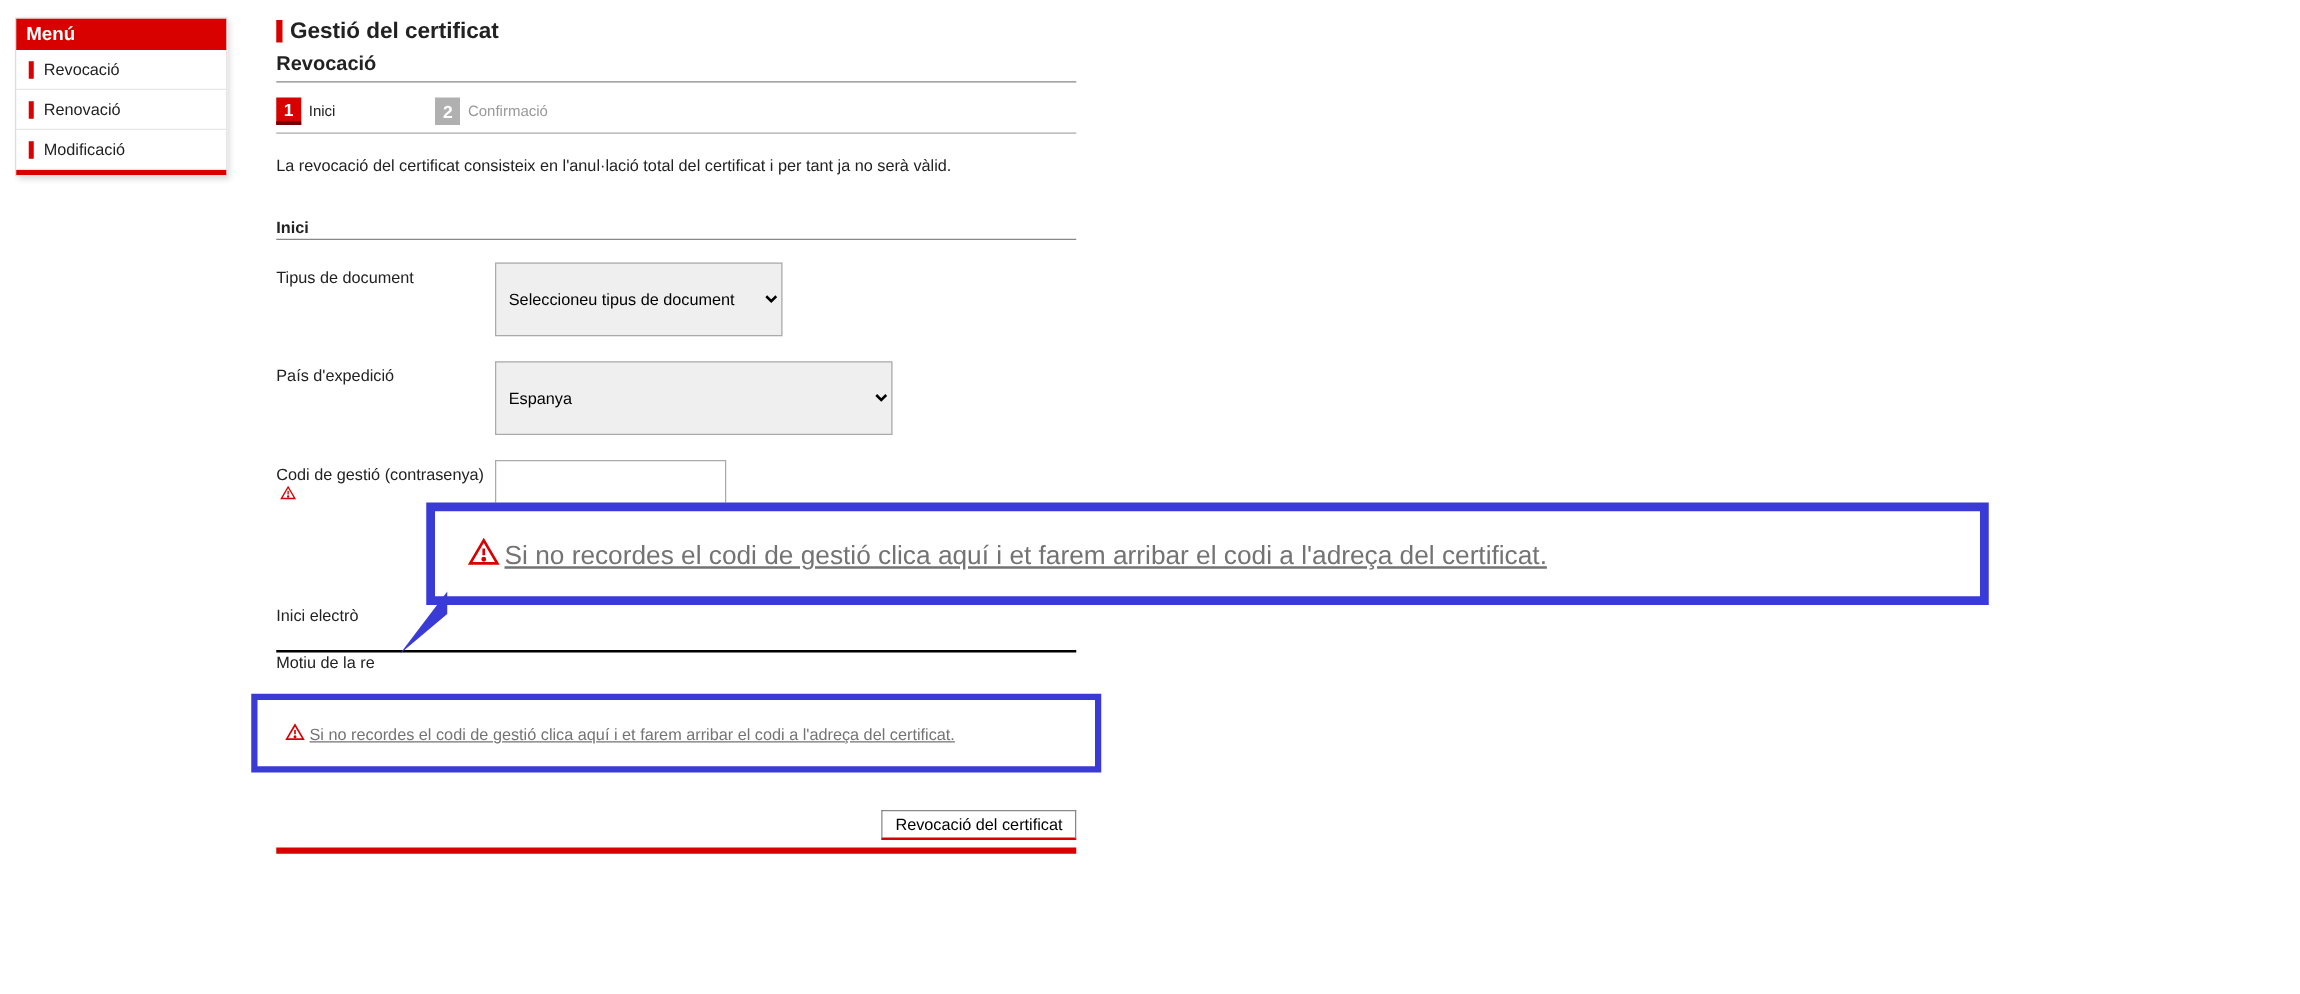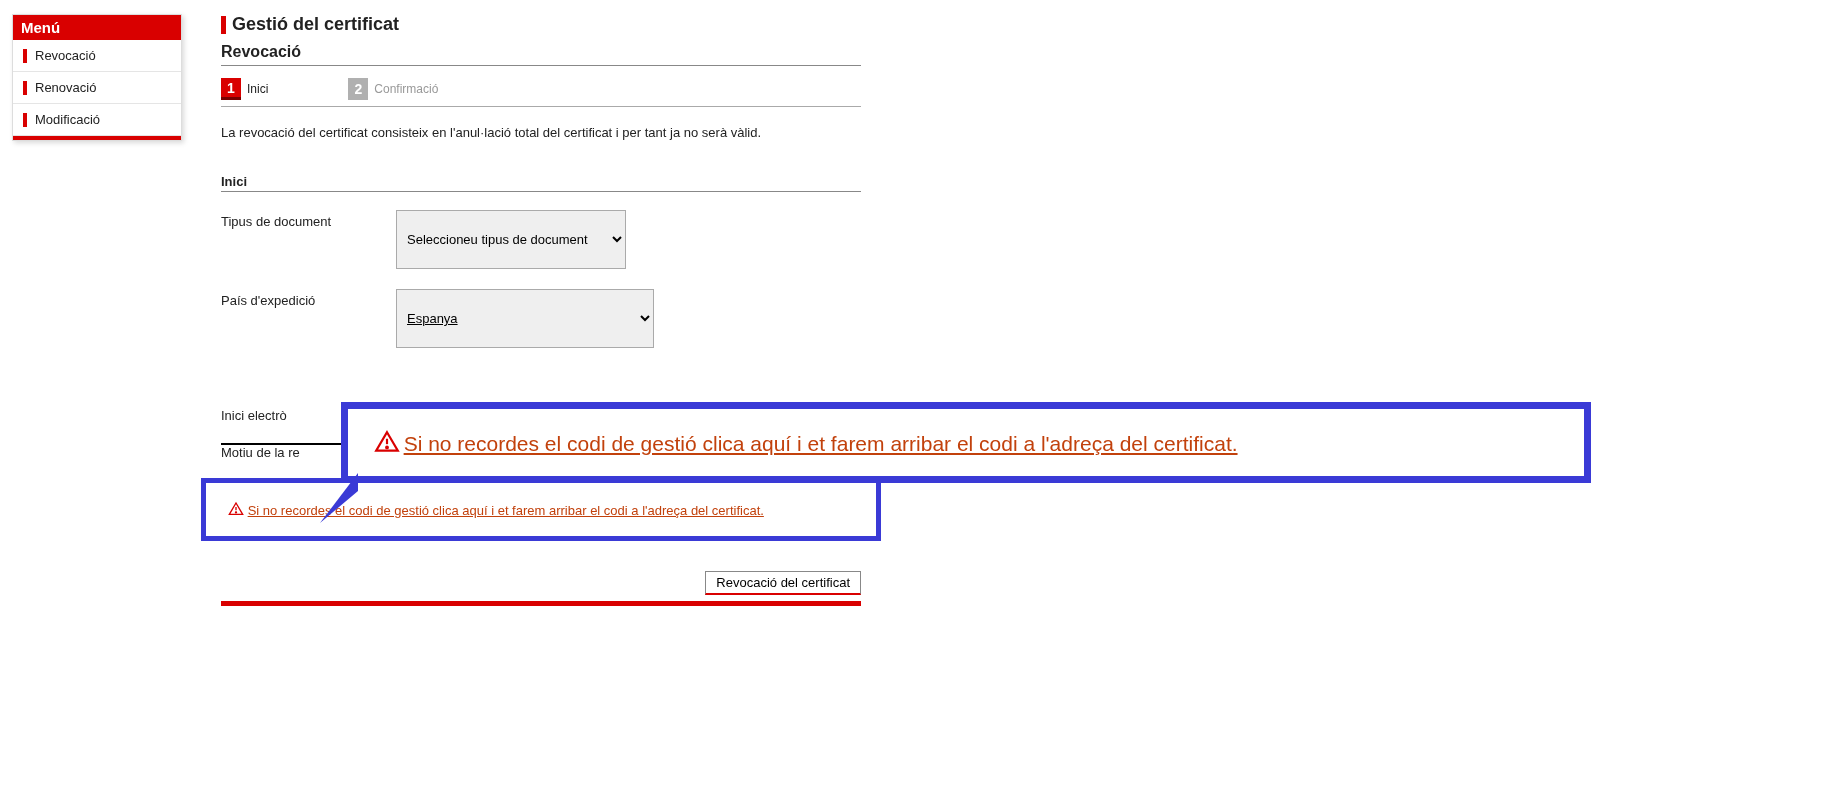--- a/index.html
+++ b/index.html
@@ -31,33 +31,33 @@
 
 .intro { font-size: 13px; margin-bottom: 34px; }
 
 .section-title { font-weight: bold; font-size: 13px; border-bottom: 1px solid #888; padding-bottom: 2px; margin-bottom: 18px; }
 
 .form-row { display: flex; align-items: flex-start; margin-bottom: 20px; }
 .form-label { width: 175px; font-size: 13px; padding-top: 4px; }
 .form-control select, .form-control input[type=text] { font-size: 13px; padding: 20px 6px; border: 1px solid #aaa; background: #efefef; }
 .form-control input[type=text] { background: #fff; width: 185px; }
 .sel-doc { width: 230px; }
-.sel-country { width: 258px; text-decoration: underline; }
+.sel-country { width: 318px; }
 
 .warn-tri { color: #d90000; font-size: 13px; margin-left: 3px; }
 .warn-tri svg { width: 13px; height: 13px; vertical-align: -2px; }
 
 .truncated-row { display: flex; align-items: center; margin-bottom: 18px; }
 .truncated-label { font-size: 13px; }
 
 .motiu-row { border-top: 2px solid #000; font-size: 13px; padding-top: 0; margin-top: -4px; }
 
 
 .callout-box { position: relative; border: 5px solid #3a3ad6; padding: 18px 22px; margin: 18px 0 30px 0; width: 680px; margin-left: -20px; }
-.callout-text { color: #c2410c; text-decoration: underline; font-size: 13px; display: inline; }
+.callout-text { color: #737373; text-decoration: underline; font-size: 13px; display: inline; }
 .warn-icon-big svg { width: 16px; height: 16px; vertical-align: -2px; }
 
 
 .callout-big { position: absolute; border: 7px solid #3a3ad6; background: #fff; padding: 20px 26px; left: 120px; top: 388px; width: 1250px; z-index: 5; }
 .callout-big .callout-text { font-size: 21px; }
 .callout-big .warn-icon-big svg { width: 26px; height: 26px; vertical-align: -4px; }
 
 
 .pointer { position: absolute; left: 99px; top: 459px; z-index: 6; }
 .pointer svg { width: 38px; height: 50px; }
@@ -125,20 +125,35 @@
     <div class="form-row">
       <div class="form-label">País d'expedició</div>
       <div class="form-control">
         <select class="sel-country">
           <option>Espanya</option>
         </select>
       </div>
     </div>
 
 
+    <div class="form-row">
+      <div class="form-label">
+        <span>Codi de gestió (contrasenya)</span>
+        <span class="warn-tri">
+          <svg viewBox="0 0 24 24" fill="none" stroke="#d90000" stroke-width="2">
+              <path d="M12 3 L22 20 L2 20 Z"></path>
+              <line x1="12" y1="9" x2="12" y2="14"></line>
+              <circle cx="12" cy="17" r="0.8" fill="#d90000"></circle>
+            </svg>
+        </span>
+      </div>
+      <div class="form-control">
+        <input type="text" value="" style="">
+      </div>
+    </div>
 
     <div class="callout-big">
       <span class="warn-icon-big">
         <svg viewBox="0 0 24 24" fill="none" stroke="#d90000" stroke-width="2">
             <path d="M12 3 L22 20 L2 20 Z"></path>
             <line x1="12" y1="9" x2="12" y2="14"></line>
             <circle cx="12" cy="17" r="0.8" fill="#d90000"></circle>
           </svg>
       </span>
       <a href="#" class="callout-text">Si no recordes el codi de gestió clica aquí i et farem arribar el codi a l'adreça del certificat.</a>

